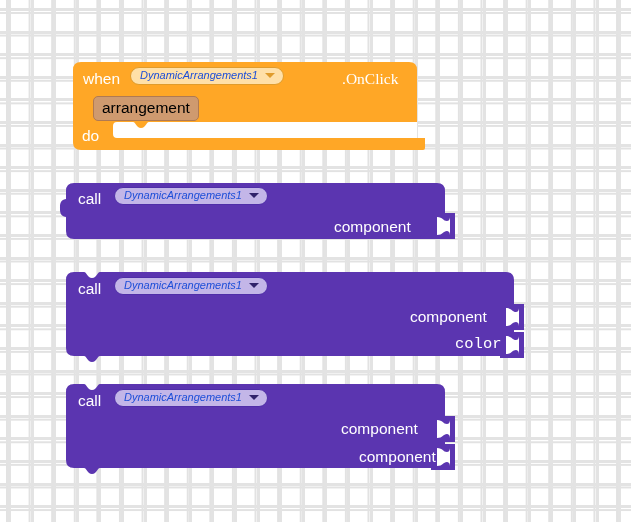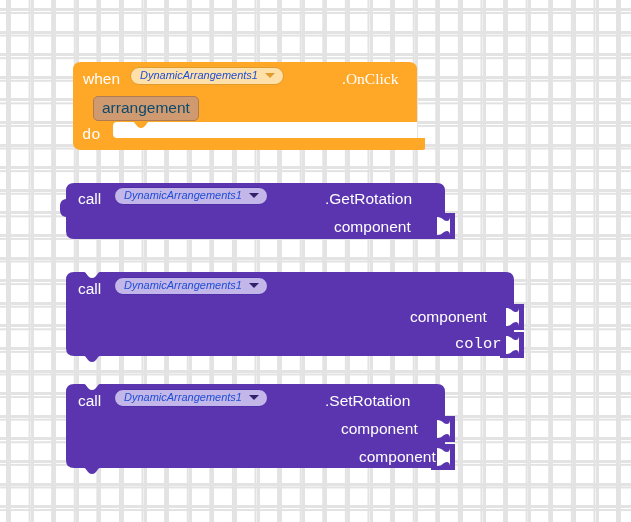--- a/index.html
+++ b/index.html
@@ -110,21 +110,21 @@
   .param-chip {
     position: absolute;
     display: inline-flex;
     align-items: center;
     background: #cf9a6f;
     border: 1.5px solid #b07a52;
     border-radius: 5px;
     padding: 3px 8px 4px 8px;
     font-size: 15.5px;
     line-height: 1;
-    color: #0c4a6e;
+    color: #000000;
     white-space: nowrap;
     font-family: "Liberation Sans", sans-serif;
   }
 </style>
 </head>
 <body>
 
 <div id="canvas">
   <div id="gridlayer"></div>
 
@@ -170,21 +170,21 @@
 
     <div class="dropdown dd-orange" style="left:57px; top:5px;">
       <span class="dd-text">DynamicArrangements1</span>
       <span class="dd-arrow"></span>
     </div>
 
     <span class="blk-label" style="left:269px; top:9px;font-family:Liberation Serif, serif;">.OnClick</span>
 
     <div class="param-chip" style="left:20px; top:34px;">arrangement</div>
 
-    <span class="blk-label" style="left:9px; top:66px;font-family:Liberation Mono, monospace;">do</span>
+    <span class="blk-label" style="left:9px; top:66px;">do</span>
   </div>
 
   <div class="block" style="left:66px; top:183px;">
     <svg width="390" height="70" viewBox="0 0 390 70">
 
       <path d="
         M 8,0
         L 371,0
         Q 379,0 379,8
         L 379,48
@@ -224,21 +224,20 @@
       <path d="M 6,4 c 6,0 6,4 10,4 c 3,0 3,-4 3,-4 l 0,18 c 0,0 0,-4 -3,-4 c -4,0 -4,4 -10,4 Z" fill="#ffffff"></path>
     </svg>
 
     <span class="blk-label" style="left:12px; top:8px;">call</span>
 
     <div class="dropdown dd-purple" style="left:48px; top:4px;">
       <span class="dd-text">DynamicArrangements1</span>
       <span class="dd-arrow"></span>
     </div>
 
-    <span class="blk-label" style="left:259px; top:8px;">.GetRotation</span>
 
     <span class="blk-label" style="left:268px; top:36px;">component</span>
   </div>
 
   <div class="block" style="left:66px; top:272px;">
     <svg width="470" height="110" viewBox="0 0 470 110">
       <path d="
         M 8,0
         L 18,0
         c 3,0 3,6 8,6
@@ -311,20 +310,19 @@
       <path d="M 6,4 c 6,0 6,4 10,4 c 3,0 3,-4 3,-4 l 0,18 c 0,0 0,-4 -3,-4 c -4,0 -4,4 -10,4 Z" fill="#ffffff"></path>
     </svg>
 
     <span class="blk-label" style="left:12px; top:9px;">call</span>
 
     <div class="dropdown dd-purple" style="left:48px; top:5px;">
       <span class="dd-text">DynamicArrangements1</span>
       <span class="dd-arrow"></span>
     </div>
 
-    <span class="blk-label" style="left:259px; top:9px;">.SetRotation</span>
 
     <span class="blk-label" style="left:275px; top:37px;">component</span>
 
     <span class="blk-label" style="left:293px; top:65px;">component</span>
   </div>
 
 </div>
 
 </body></html>

